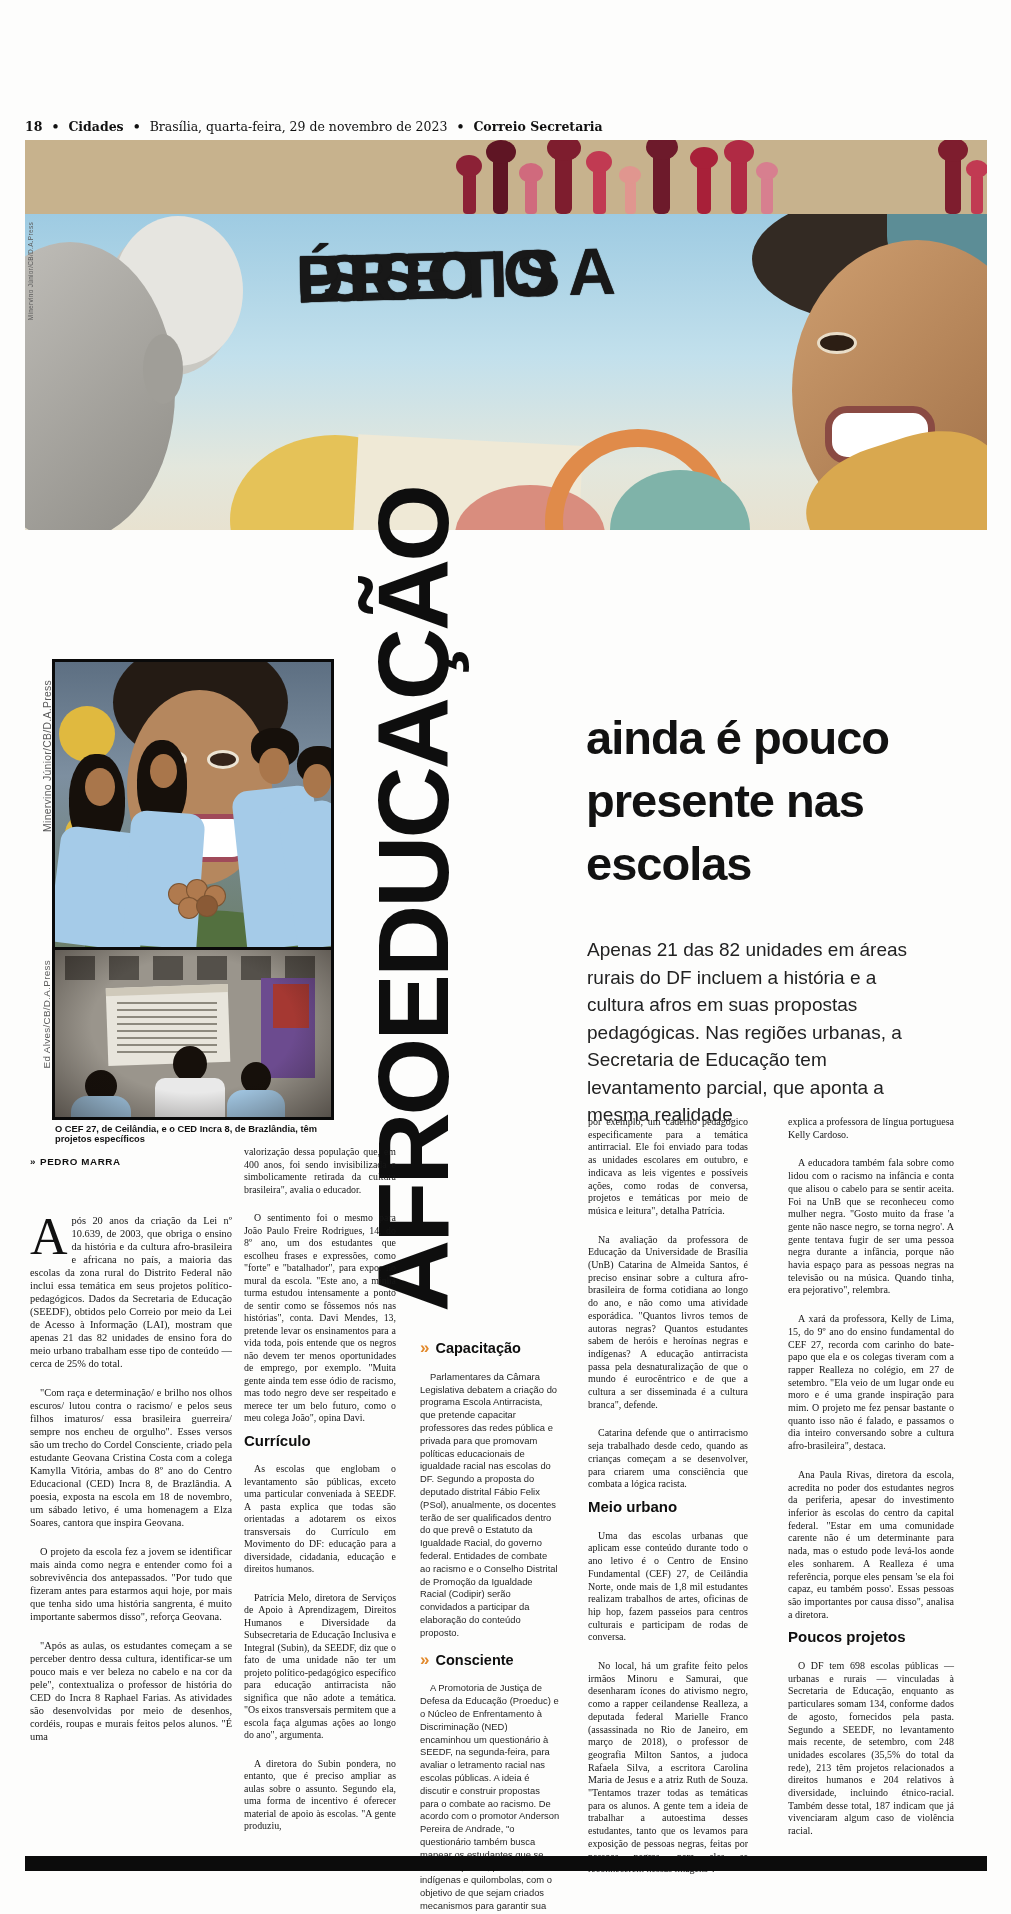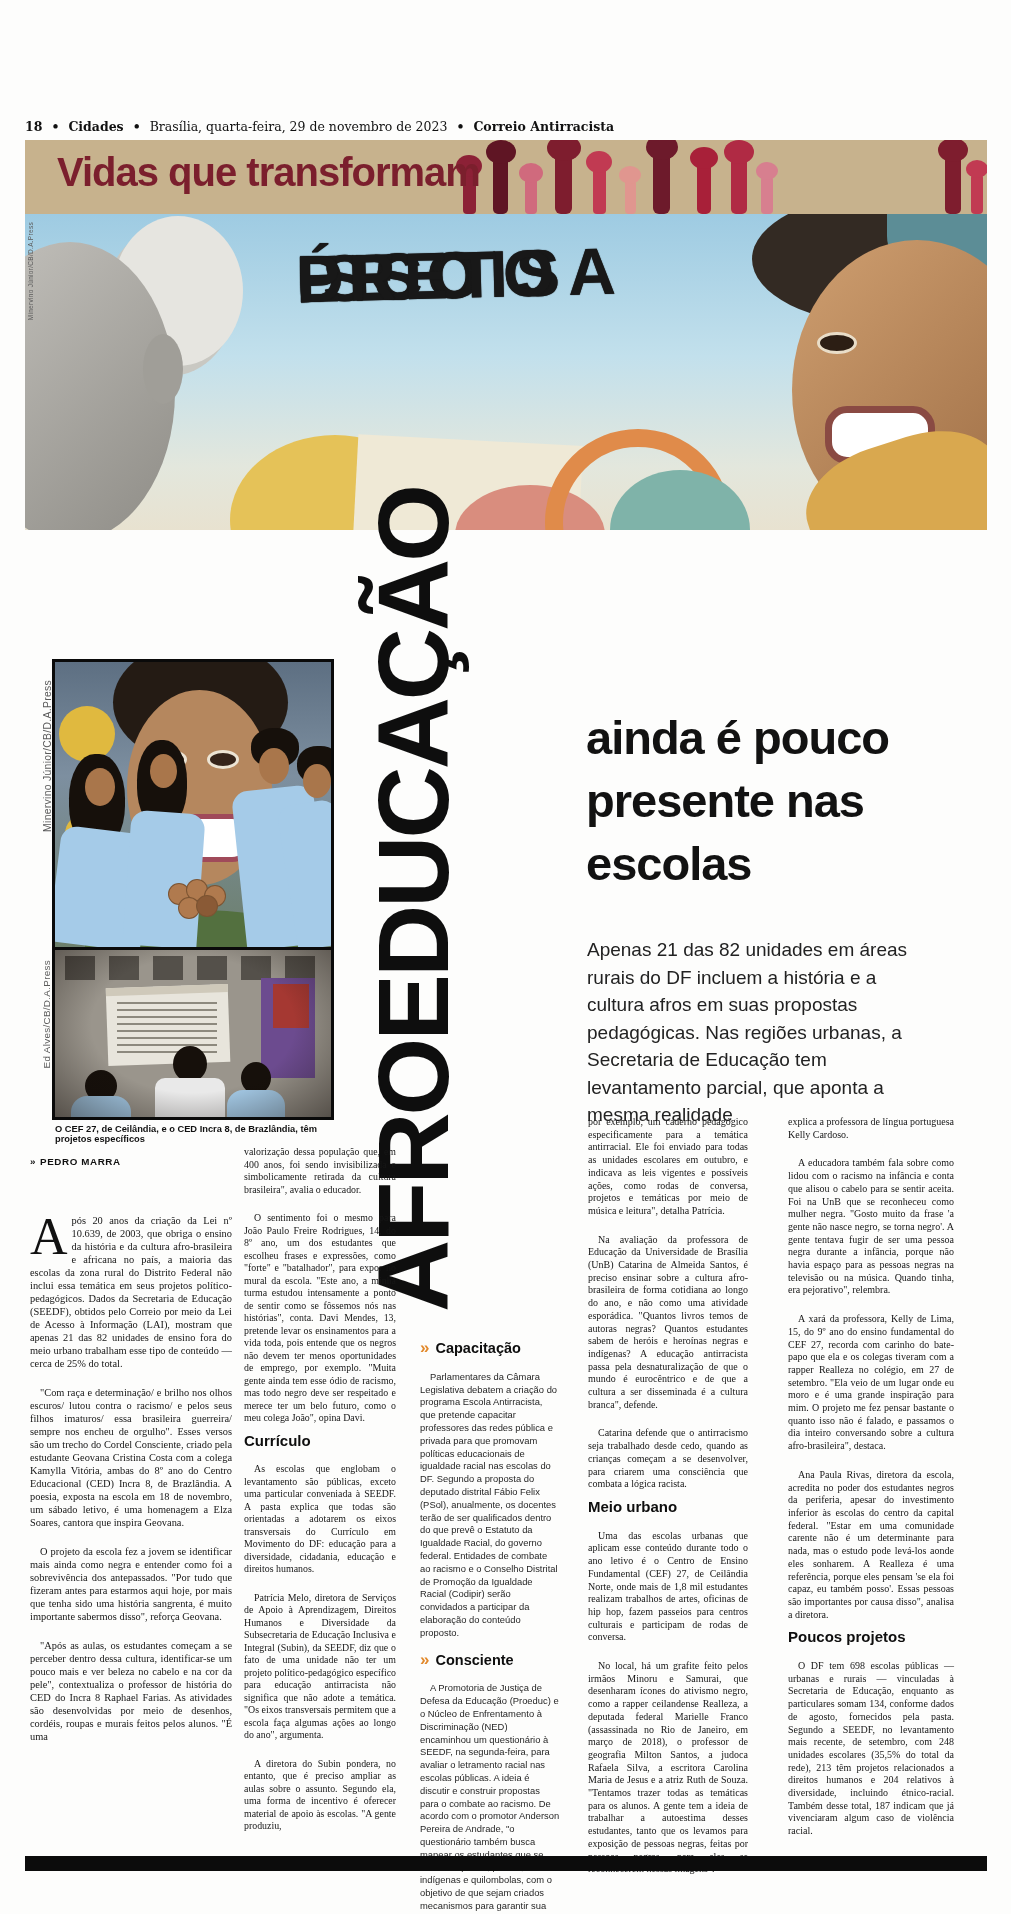--- a/index.html
+++ b/index.html
@@ -110,21 +110,21 @@
 
 <div class="page">
 
   <div class="masthead">
     <span class="b">18</span>
     <span class="sep">•</span>
     <span class="b">Cidades</span>
     <span class="sep">•</span>
     <span>Brasília, quarta-feira, 29 de novembro de 2023</span>
     <span class="sep">•</span>
-    <span class="b">Correio Antirracista</span>
+    <span class="b">Correio Secretaria</span>
   </div>
 
   <div class="banner">
     <svg class="fists" viewBox="0 0 962 74" xmlns="http://www.w3.org/2000/svg">
       <g>
         <rect x="438" y="30" width="13" height="44" rx="4" fill="#8c2136"></rect>
           <ellipse cx="444" cy="26" rx="13" ry="11" fill="#8c2136"></ellipse>
         <rect x="468" y="14" width="15" height="60" rx="5" fill="#5f1524"></rect>
           <ellipse cx="476" cy="12" rx="15" ry="12" fill="#5f1524"></ellipse>
         <rect x="500" y="38" width="12" height="36" rx="4" fill="#d06a7d"></rect>
@@ -142,21 +142,20 @@
         <rect x="706" y="12" width="16" height="62" rx="5" fill="#b02a44"></rect>
           <ellipse cx="714" cy="12" rx="15" ry="12" fill="#b02a44"></ellipse>
         <rect x="736" y="36" width="12" height="38" rx="4" fill="#d77f8f"></rect>
           <ellipse cx="742" cy="31" rx="11" ry="9" fill="#d77f8f"></ellipse>
         <rect x="920" y="10" width="16" height="64" rx="5" fill="#7e1d2e"></rect>
           <ellipse cx="928" cy="10" rx="15" ry="12" fill="#7e1d2e"></ellipse>
         <rect x="946" y="34" width="12" height="40" rx="4" fill="#c13a52"></rect>
           <ellipse cx="952" cy="29" rx="11" ry="9" fill="#c13a52"></ellipse>
       </g>
     </svg>
-    <div class="banner-title">Vidas que transformam</div>
   </div>
 
   <div class="mural">
     <div class="lf-hair"></div>
     <div class="lf-face"></div>
     <div class="lf-ear"></div>
     <div class="rf-hair"></div>
     <div class="rf-teal"></div>
     <div class="rf-face"></div>
     <div class="rf-eye"></div>

